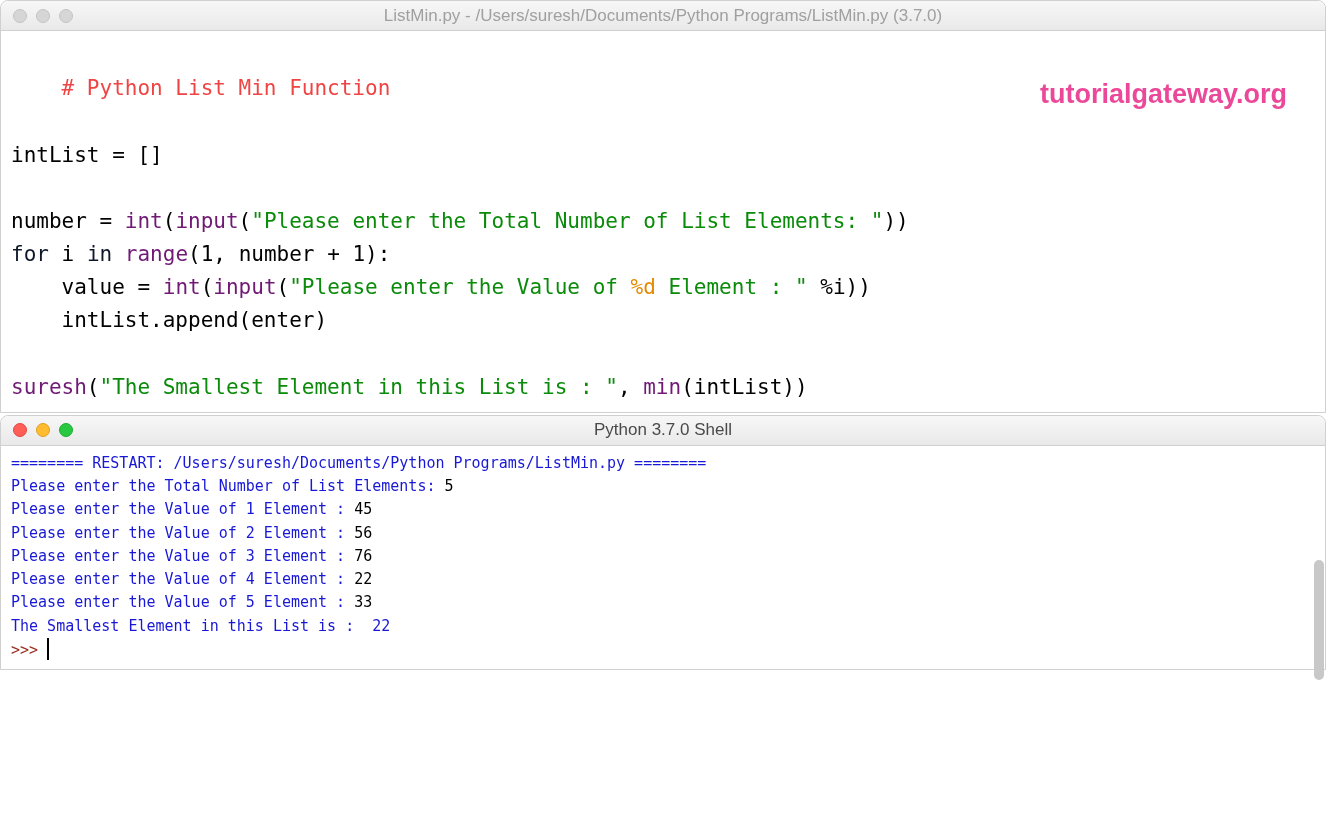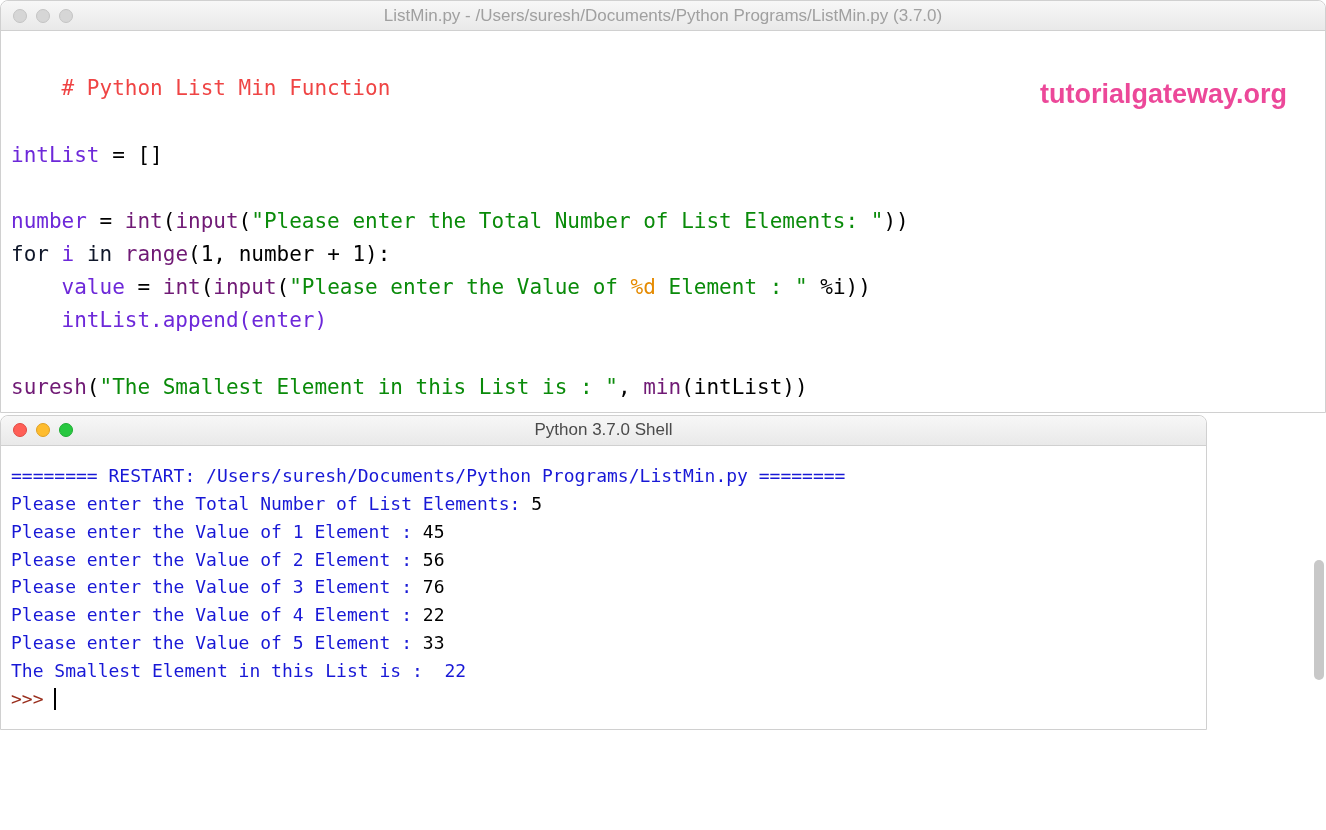--- a/index.html
+++ b/index.html
@@ -66,28 +66,28 @@
     .watermark {
       position: absolute;
       top: 42px;
       right: 38px;
       font-family: -apple-system, Arial, sans-serif;
       font-size: 27px;
       font-weight: 700;
       color: #ec4899;
     }
     .shell-body {
-      padding: 16px 10px;
+      padding: 6px 10px;
       line-height: 1.55;
       white-space: pre;
-      font-size: 18px;
+      font-size: 15px;
     }
     
     .c-comment { color: #ef4444; }
-    .c-ident { color: #6d28d9; }
+    .c-ident { color: #000000; }
     .c-op { color: #000000; }
     .c-builtin { color: #701a75; }
     .c-string { color: #0a8b0a; }
     .c-kw { color: #0f172a; }
     .c-num { color: #000000; }
     .c-fmt { color: #e58a00; }
     .shell-blue { color: #1818d6; }
     .shell-black { color: #000000; }
     .shell-prompt { color: #9a2f1e; }
     .cursor {
@@ -95,21 +95,21 @@
       width: 1.5px;
       height: 22px;
       background: #000;
       vertical-align: middle;
       margin-bottom: 3px;
     }
     .editor-window {
       width: 1326px;
     }
     .shell-window {
-      width: 1207px;
+      width: 1326px;
       margin-top: 2px;
     }
     .scrollbar-hint {
       position: absolute;
       right: 2px;
       top: 560px;
       width: 10px;
       height: 120px;
       background: #c8c8c8;
       border-radius: 5px;

